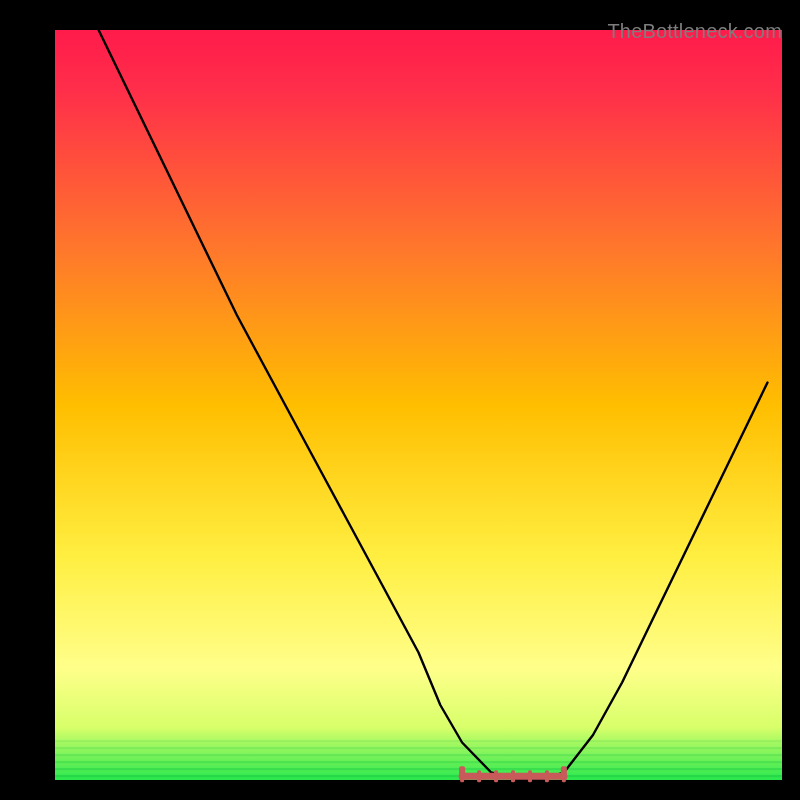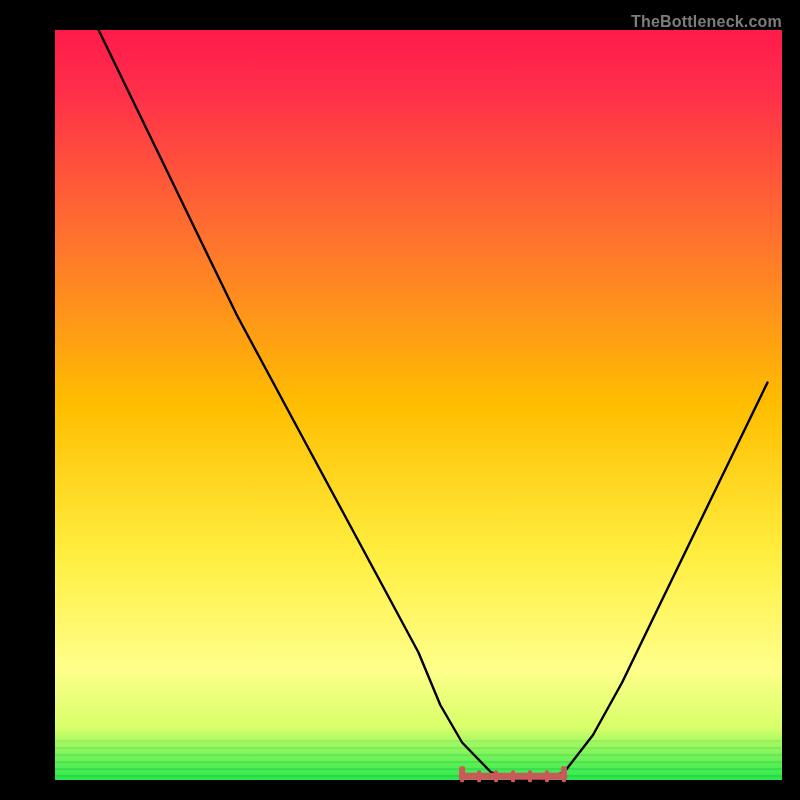--- a/index.html
+++ b/index.html
@@ -12,25 +12,25 @@
     font-family: Arial, Helvetica, sans-serif;
   }
   .frame {
     position: relative;
     width: 800px;
     height: 800px;
     background: #000;
   }
   .watermark {
     position: absolute;
-    top: 13px;
+    top: 20px;
     right: 18px;
     color: #7d7d7d;
-    font-size: 16px;
-    font-weight: 700;
+    font-size: 20px;
+    font-weight: 400;
     letter-spacing: 0.2px;
     z-index: 5;
   }
   svg {
     position: absolute;
     left: 0;
     top: 0;
   }
 </style>
 </head>

